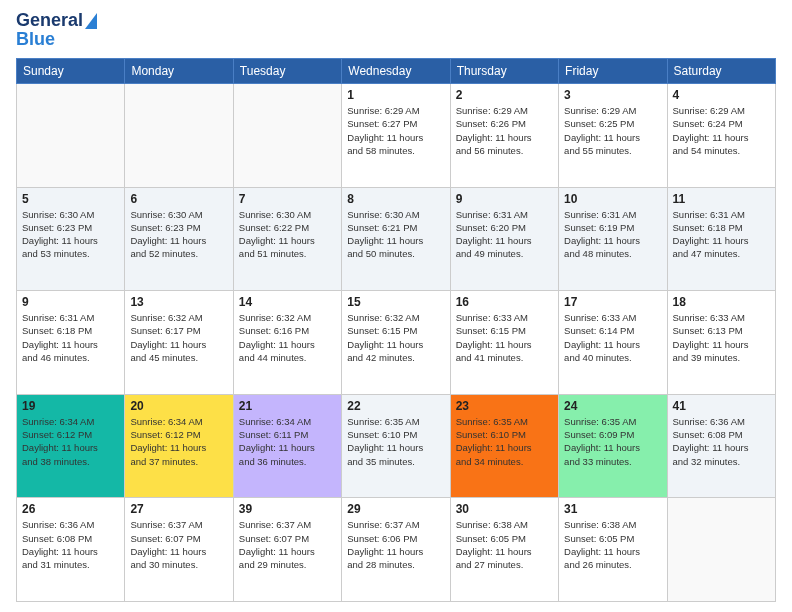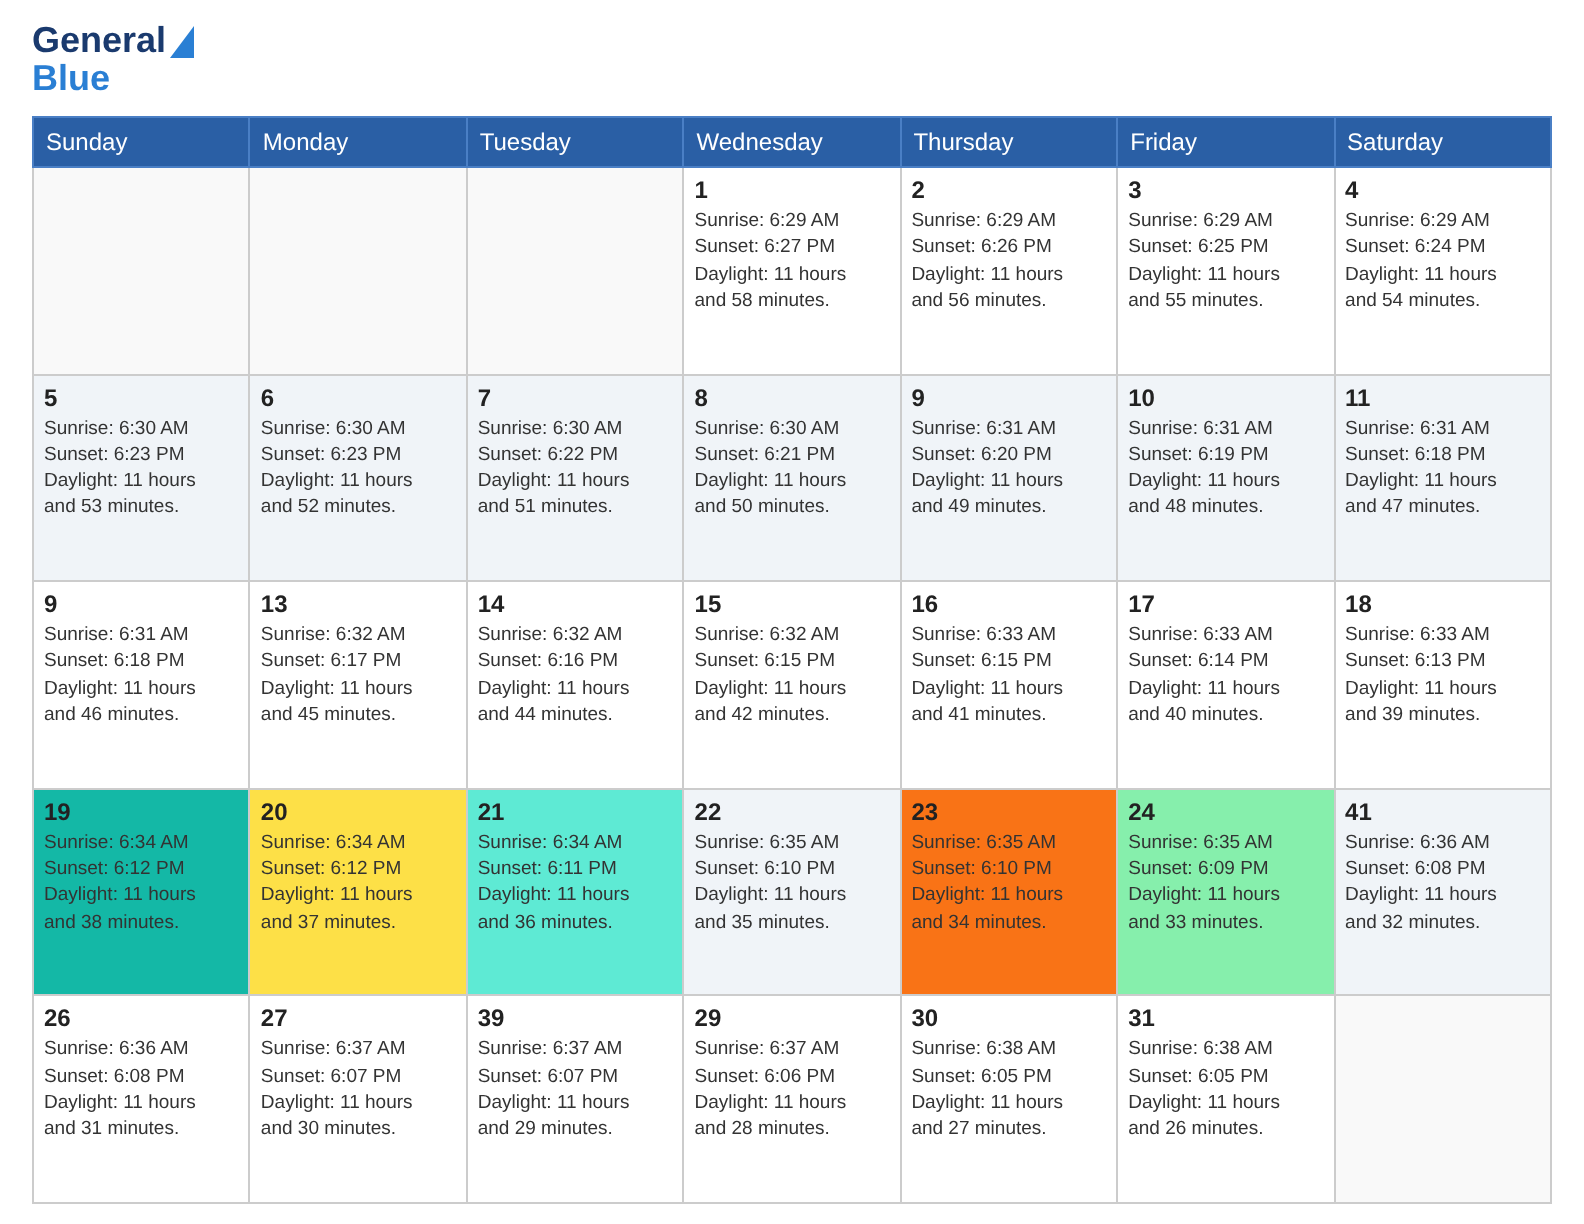--- a/index.html
+++ b/index.html
@@ -271,21 +271,21 @@
 Daylight: 11 hours
 and 38 minutes.</div>
           </td>
           <td style="background: #fde047;">
             <span class="day-num">20</span>
             <div class="day-info" style="white-space: pre-line;">Sunrise: 6:34 AM
 Sunset: 6:12 PM
 Daylight: 11 hours
 and 37 minutes.</div>
           </td>
-          <td style="background: #5eead4;">
+          <td style="background: #c4b5fd;">
             <span class="day-num">21</span>
             <div class="day-info" style="white-space: pre-line;">Sunrise: 6:34 AM
 Sunset: 6:11 PM
 Daylight: 11 hours
 and 36 minutes.</div>
           </td>
           <td style="background: rgb(240, 244, 248);">
             <span class="day-num">22</span>
             <div class="day-info" style="white-space: pre-line;">Sunrise: 6:35 AM
 Sunset: 6:10 PM

